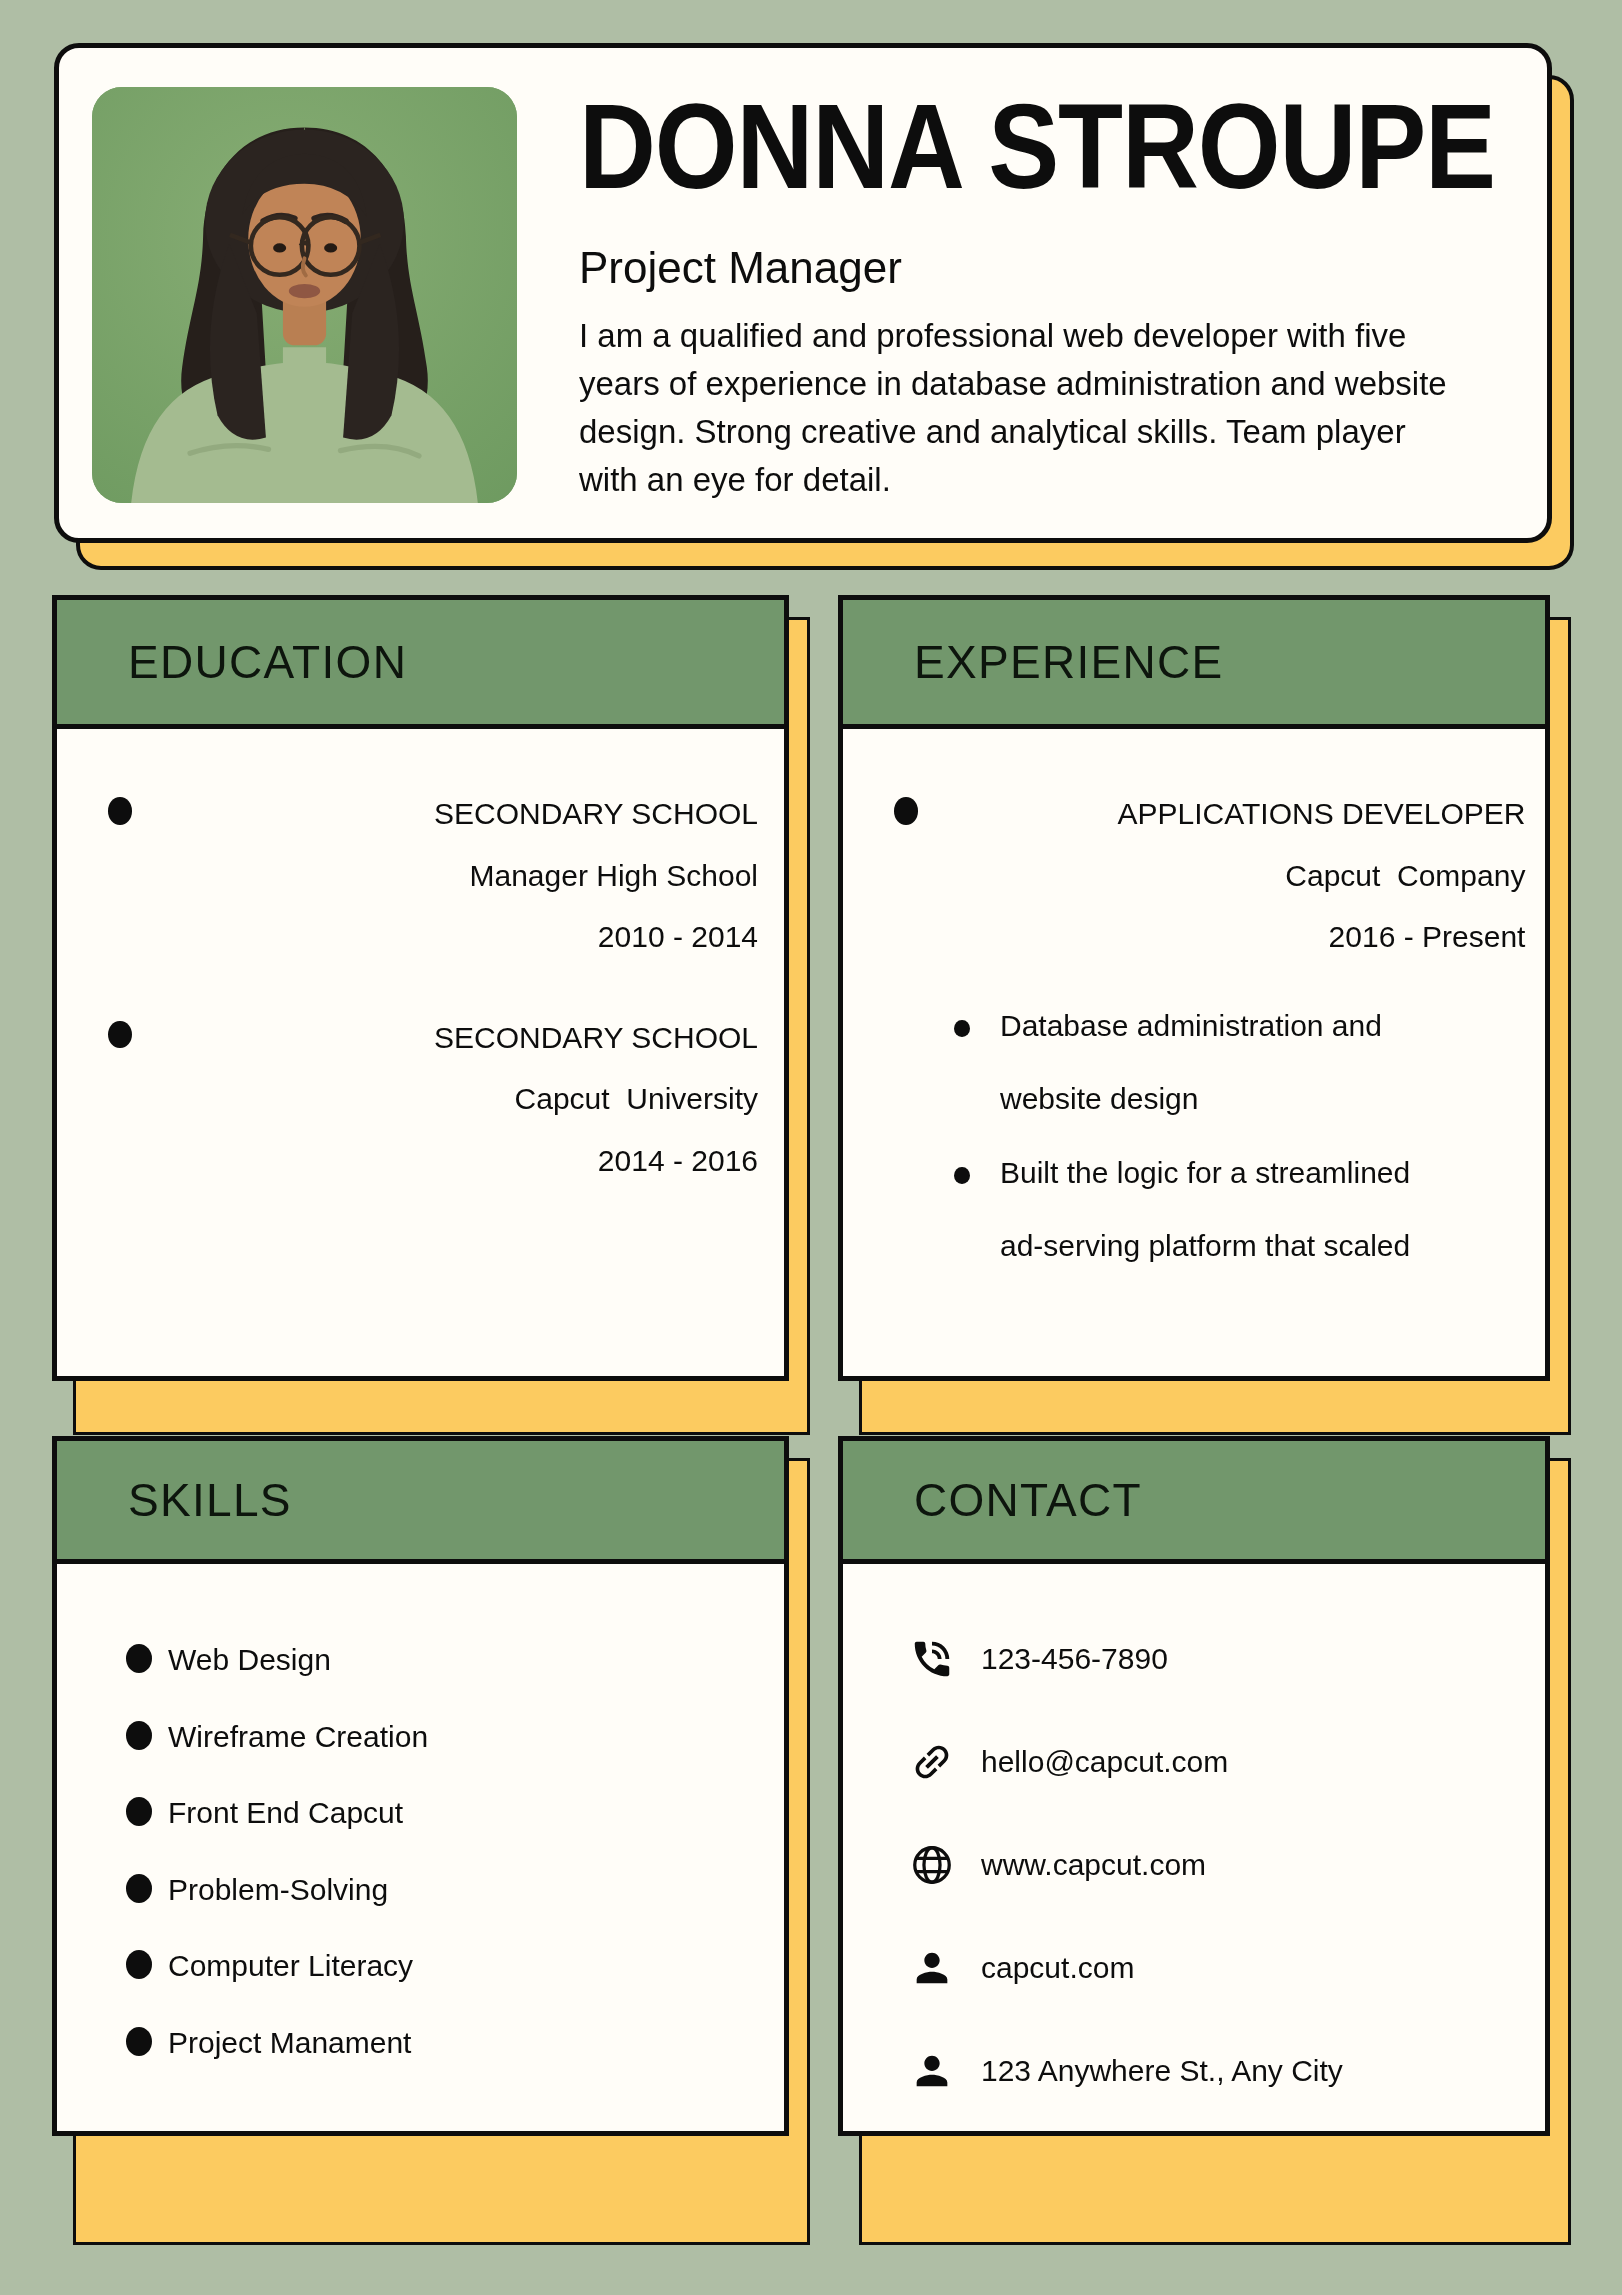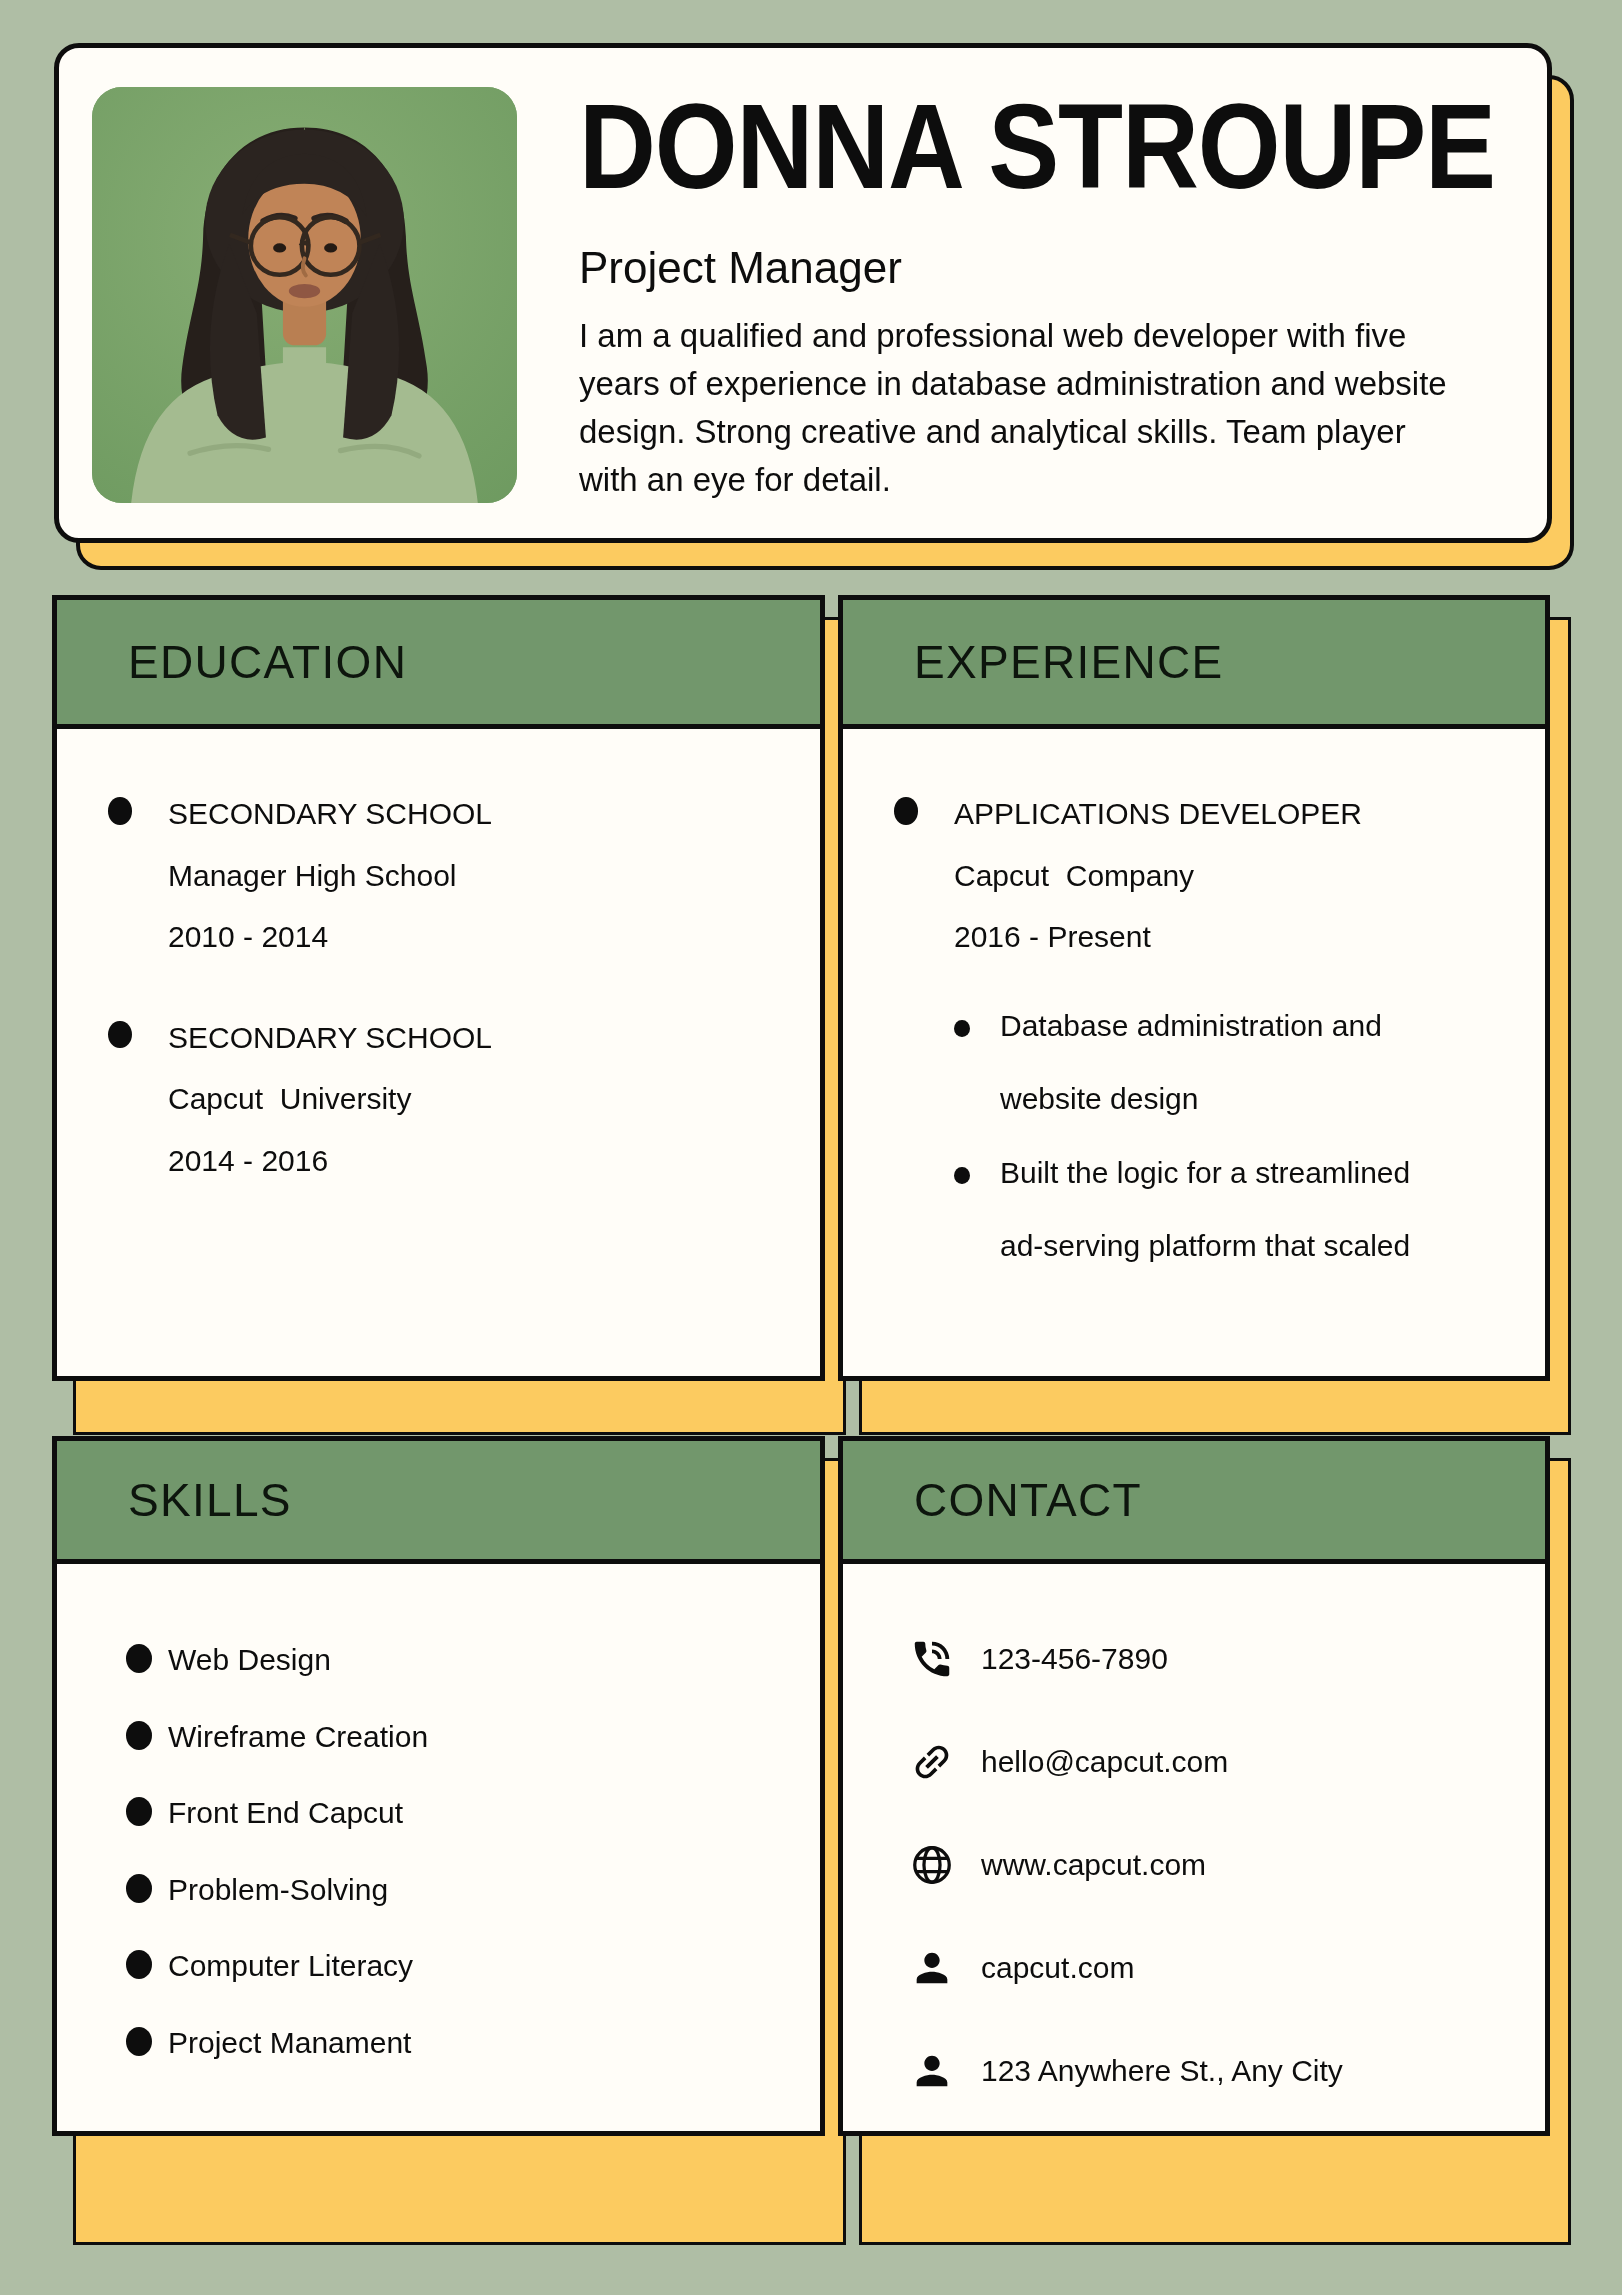--- a/index.html
+++ b/index.html
@@ -25,32 +25,32 @@
   .sec-shadow{position:absolute;left:21px;top:22px;background:#fccb60;
     border:3.9px solid #0d0d0d;box-sizing:border-box;width:100%;}
   .sec-shadow.tall{height:818px;}
   .sec-shadow.short{height:787px;}
   .sec-header{position:absolute;left:0;top:0;width:100%;background:#72976c;
     border:5.2px solid #0d0d0d;box-sizing:border-box;display:flex;align-items:center;
     padding-left:71px;font-size:46px;letter-spacing:1.3px;color:#0d150d;}
   .sec-content{position:absolute;left:0;width:100%;background:#fffdf8;
     border:5.2px solid #0d0d0d;border-top:none;box-sizing:border-box;}
 
-  .col-l{left:52px;width:737px;padding-left:36px;}
+  .col-l{left:52px;width:737px;}
   .col-r{left:838px;width:712px;}
   .row1{top:595px;height:787px;}
   .row2{top:1436px;height:787px;}
   .row1 .sec-header{height:134px;}
   .row1 .sec-content{top:134px;height:652px;}
   .row2 .sec-header{height:128px;}
   .row2 .sec-content{top:128px;height:572px;}
 
   
   ul{list-style:none;margin:0;padding:0;}
-  .big-li{position:relative;padding-left:60px;font-size:30px;line-height:2.05;white-space:pre-wrap;}
+  .big-li{position:relative;padding-left:60px;font-size:30px;line-height:2.05;white-space:pre-wrap;text-align:right;}
   .big-li::before{content:"";position:absolute;left:0;top:14.4px;width:23.6px;height:27.5px;
     border-radius:50%;background:#0d0d0d;}
   .edu-list{padding:54px 26px 0 51px;}
   .edu-list .big-li + .big-li{margin-top:39px;}
 
   .exp-wrap{padding:54px 19.6px 0 51px;}
   .sub-list{margin:21px 0 0 56px;}
   .sub-li{position:relative;padding-left:50px;font-size:30px;line-height:2.45;width:452px;}
   .sub-li::before{content:"";position:absolute;left:3.9px;top:31px;width:15.7px;height:17px;
     border-radius:50%;background:#0d0d0d;}

